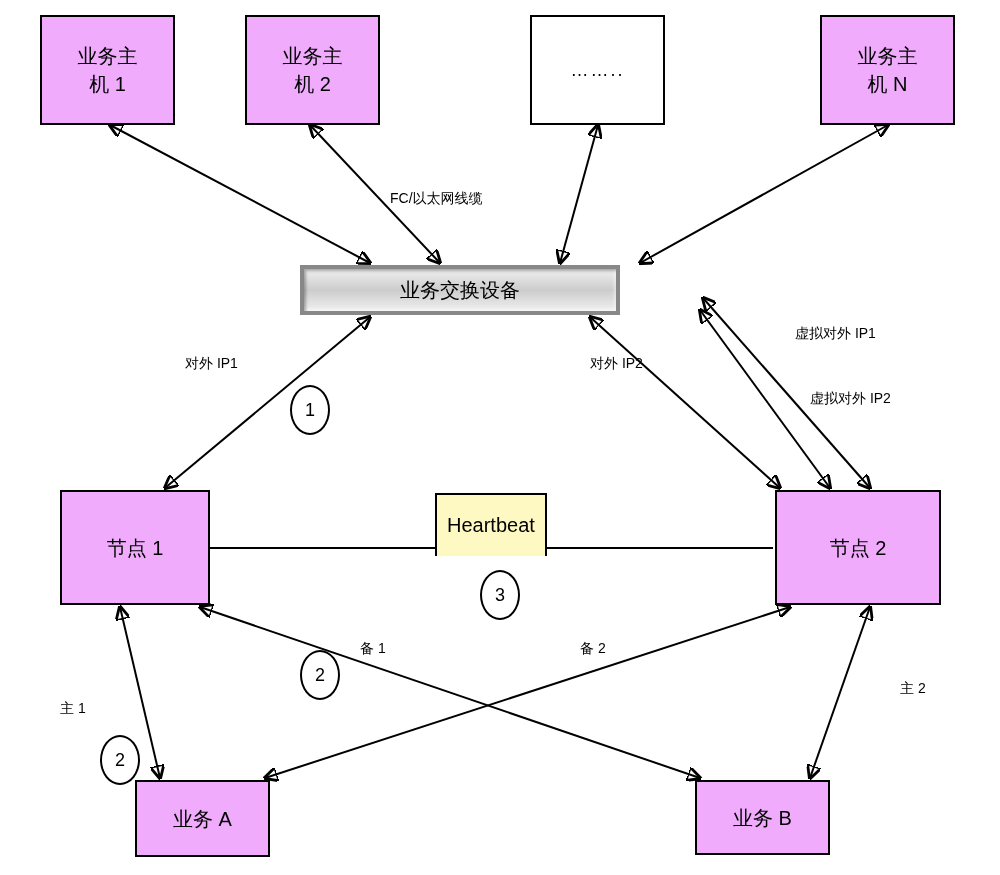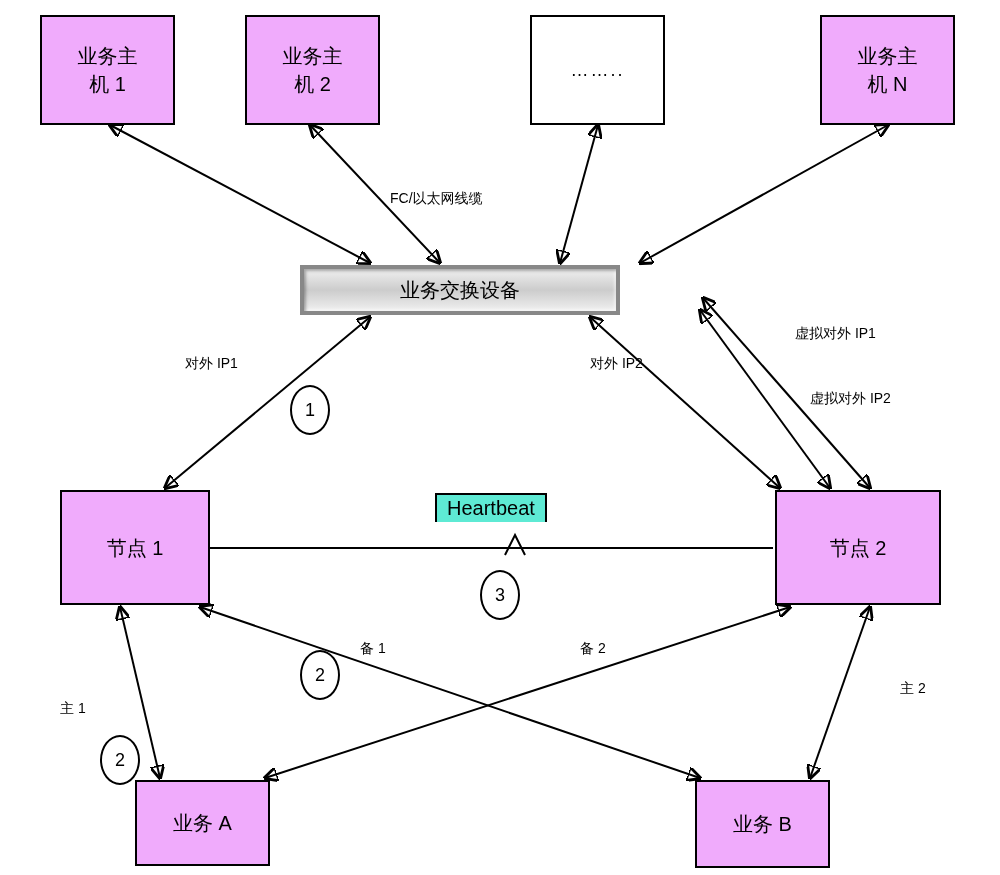--- a/index.html
+++ b/index.html
@@ -68,22 +68,22 @@
     }
     svg.connectors line, svg.connectors polyline, svg.connectors path {
       stroke: #000;
       stroke-width: 2;
       fill: none;
     }
     .heartbeat-label {
       position: absolute;
       border: 2px solid #000;
       border-bottom: none;
-      background: #5eead4;
-      padding: 2px 10px;
+      background: #fef9c3;
+      padding: 19px 10px;
       z-index: 22;
     }
   </style>
 </head>
 <body>
 
 <div class="box" style="left:40px; top:15px; width:135px; height:110px;">
   <span style="white-space:pre-line;">业务主
 机 1</span>
 </div>
@@ -137,24 +137,24 @@
 <div class="label" style="left:360px; top:640px;">
   <span>备 1</span>
 </div>
 <div class="label" style="left:580px; top:640px;">
   <span>备 2</span>
 </div>
 <div class="label" style="left:900px; top:680px;">
   <span>主 2</span>
 </div>
 
-<div class="box" style="left:135px; top:780px; width:135px; height:86px;">
+<div class="box" style="left:135px; top:780px; width:135px; height:77px;">
   <span>业务 A</span>
 </div>
-<div class="box" style="left:695px; top:780px; width:135px; height:88px;">
+<div class="box" style="left:695px; top:780px; width:135px; height:75px;">
   <span>业务 B</span>
 </div>
 
 <div class="circle" style="left:290px; top:385px; width:40px; height:50px;">
   <span>1</span>
 </div>
 <div class="circle" style="left:300px; top:650px; width:40px; height:50px;">
   <span>2</span>
 </div>
 <div class="circle" style="left:100px; top:735px; width:40px; height:50px;">

